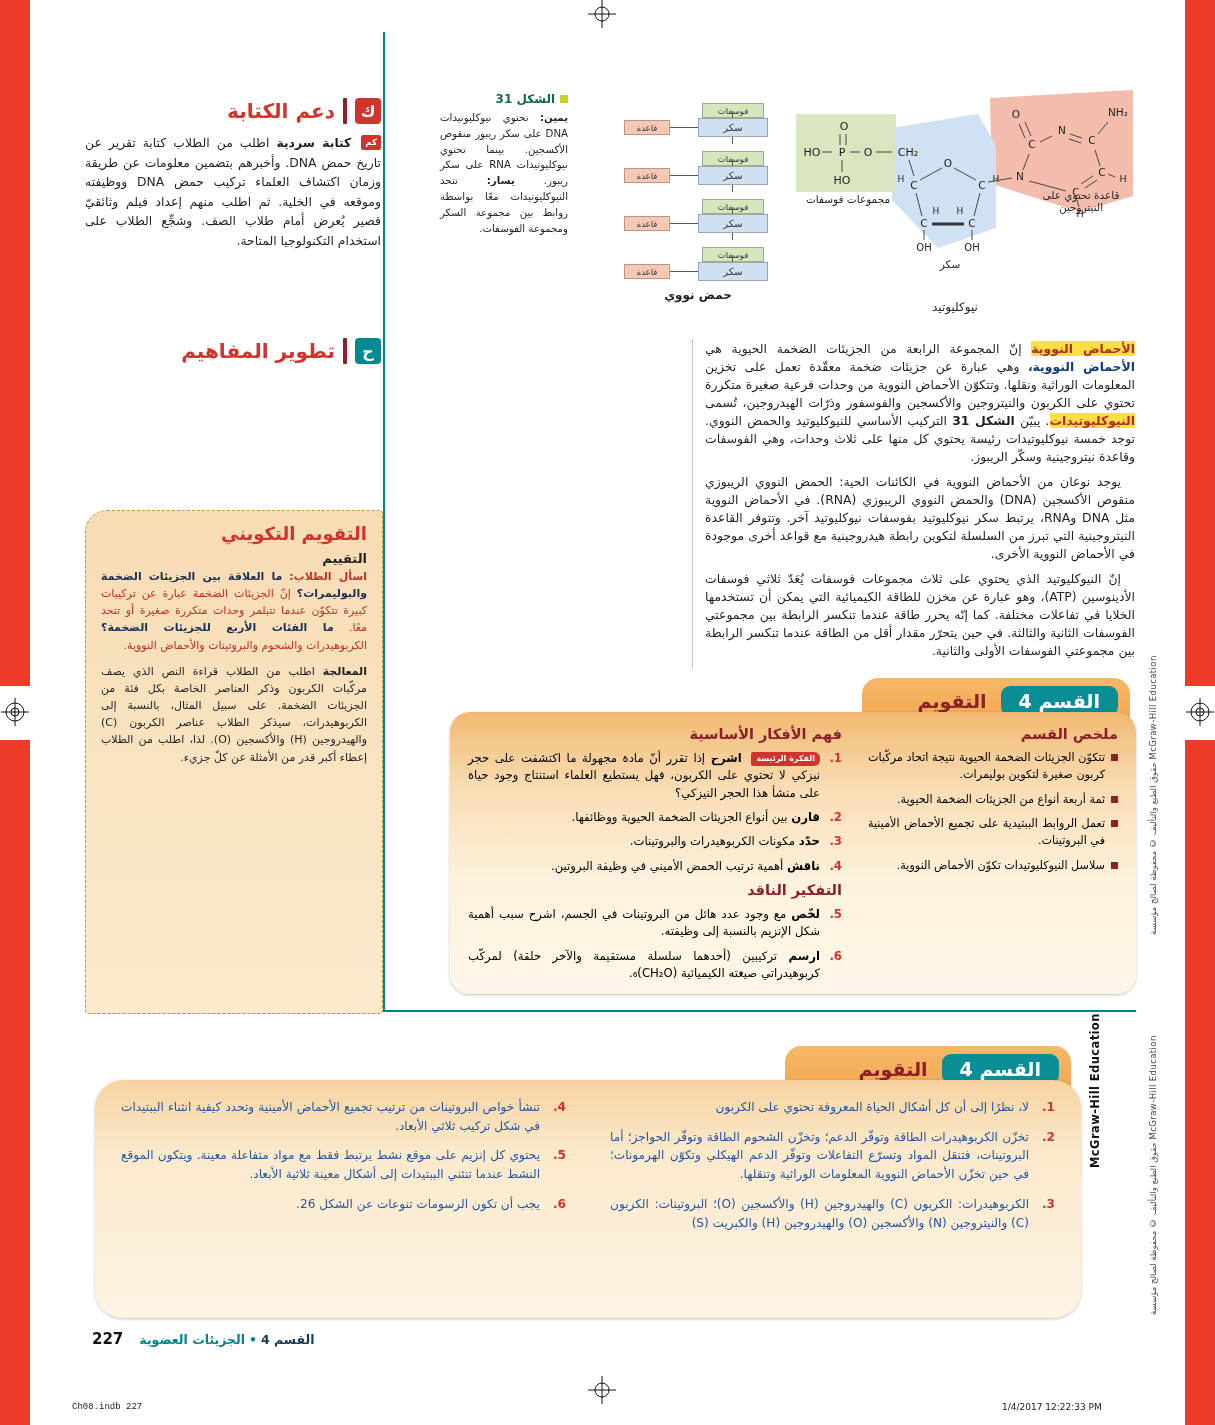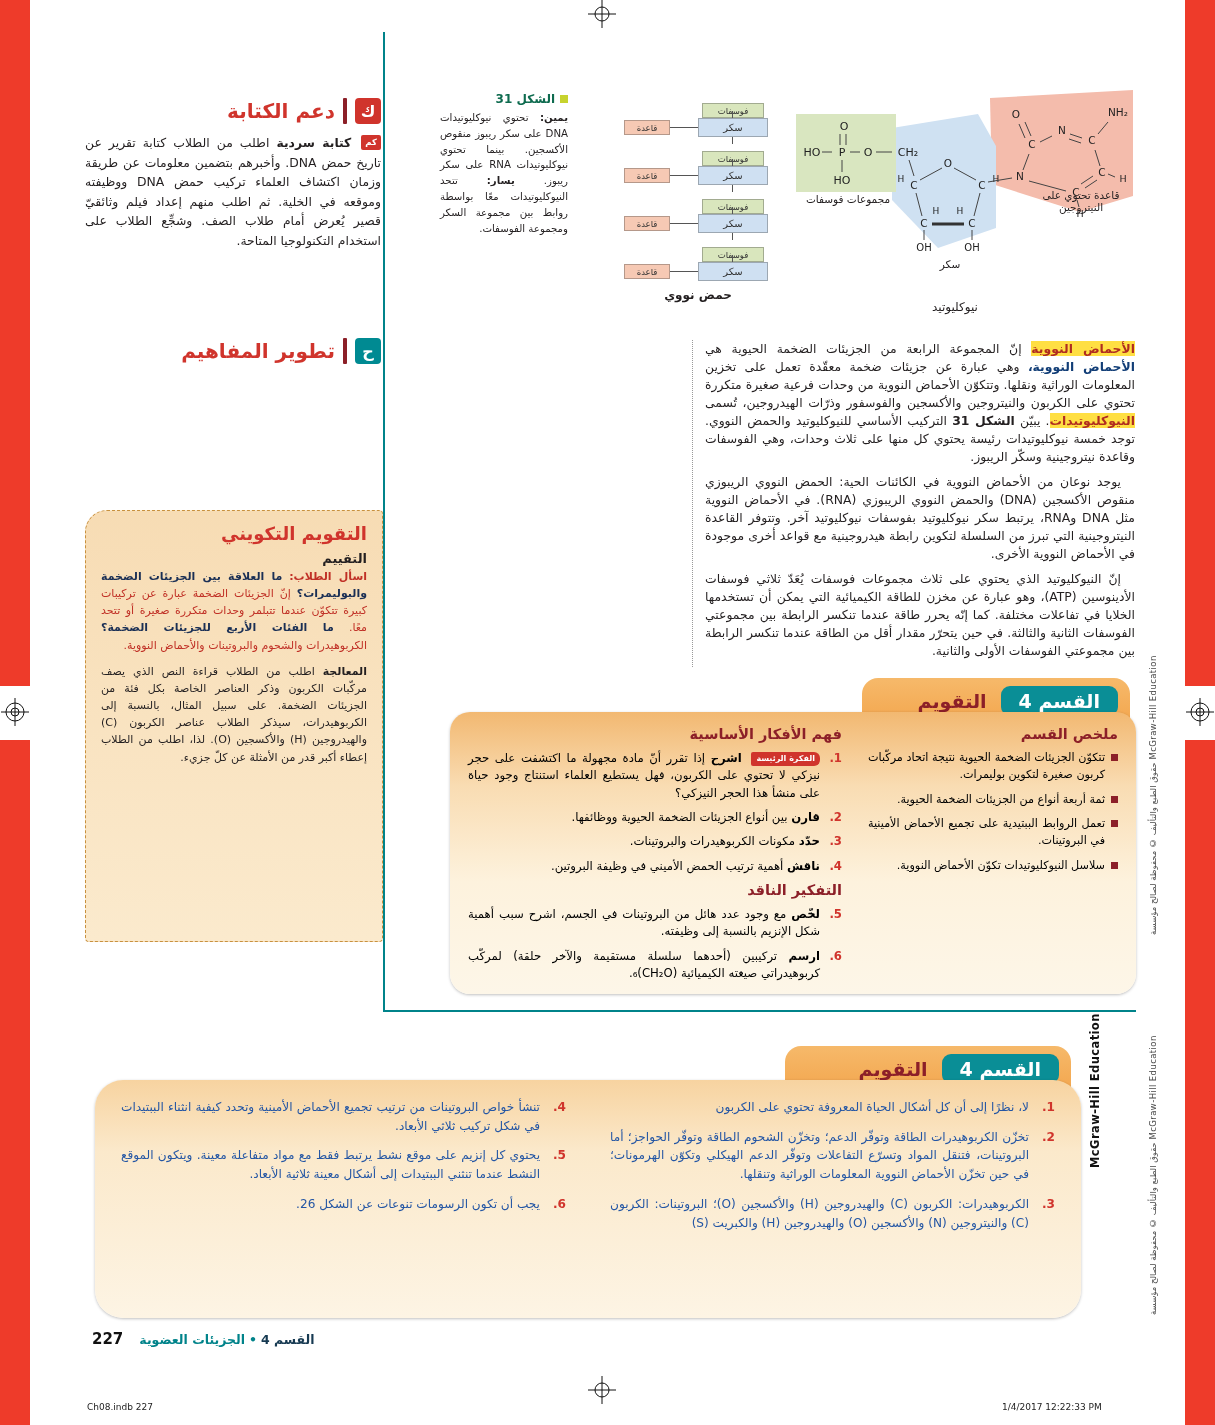--- a/index.html
+++ b/index.html
@@ -17,21 +17,21 @@
   
   .mcol{position:absolute;left:85px;width:296px;direction:rtl;color:#231f20;}
   .sec-head{display:flex;align-items:center;gap:8px;margin-bottom:9px;}
   .sec-icon{width:26px;height:26px;border-radius:4px;color:#fff;font-weight:bold;font-size:16px;display:flex;align-items:center;justify-content:center;flex:0 0 auto;}
   .sec-icon.red{background:#d0342c}.sec-icon.teal{background:#008a92}
   .sec-bar{width:4px;height:26px;background:#8c1f28;border-radius:1px;}
   .sec-title{font-size:20px;font-weight:bold;color:#d0342c;}
   .mtag{display:inline-block;background:#d0342c;color:#fff;font-size:8.5px;font-weight:bold;padding:1px 4px;border-radius:2px;margin-left:3px;vertical-align:2px;}
   .mbody{font-size:12.4px;line-height:1.58;text-align:justify;margin:0;}
   .mlead{font-weight:bold;}
-  #formative{position:absolute;left:85px;top:510px;width:298px;height:432px;direction:rtl;background:linear-gradient(180deg,#f7dcb4,#fbeacd);border:1.5px dashed #c8913f;border-radius:22px 4px 4px 4px;padding:12px 15px;box-sizing:border-box;color:#231f20;}
+  #formative{position:absolute;left:85px;top:510px;width:298px;height:504px;direction:rtl;background:linear-gradient(180deg,#f7dcb4,#fbeacd);border:1.5px dashed #c8913f;border-radius:22px 4px 4px 4px;padding:12px 15px;box-sizing:border-box;color:#231f20;}
   .form-title{color:#d0342c;font-weight:bold;font-size:18px;margin-bottom:7px;}
   .form-sub{font-weight:bold;font-size:13px;margin-bottom:2px;}
   .form-body{font-size:11px;line-height:1.56;text-align:justify;margin:0 0 9px 0;}
   .red-text{color:#c03026;}
   .bold-q{font-weight:bold;color:#1a2f55;}
   .red-b{color:#c03026;font-weight:bold;}
   
   #figcap{position:absolute;left:440px;top:92px;width:128px;direction:rtl;}
   .figlabel{display:flex;align-items:center;gap:5px;font-size:12px;font-weight:bold;color:#0e6b4f;margin-bottom:4px;}
   .figsq{width:8px;height:8px;background:#c7d32e;flex:0 0 auto;}
@@ -375,16 +375,16 @@
       <span class="fs-name">القسم 4</span>
       <span class="fs-dot">•</span>
       <span class="fs-topic">الجزيئات العضوية</span>
     </span>
   </div>
 
   <div class="vtext" style="left:1148px;top:695px;height:240px;">حقوق الطبع والتأليف © محفوظة لصالح مؤسسة McGraw-Hill Education</div>
   <div class="vtext" id="vt-brand" style="left:1088px;top:1028px;height:140px;">McGraw-Hill Education</div>
   <div class="vtext" style="left:1148px;top:985px;height:330px;">حقوق الطبع والتأليف © محفوظة لصالح مؤسسة McGraw-Hill Education</div>
 
-  <div class="printline" style="left:87px;">Ch08.indb   227</div>
+  <div class="printline" style="left:72px;font-family:Liberation Mono, monospace;">Ch08.indb   227</div>
   <div class="printline" style="left:1002px;">1/4/2017   12:22:33 PM</div>
 
 </div>
 
 </body></html>

